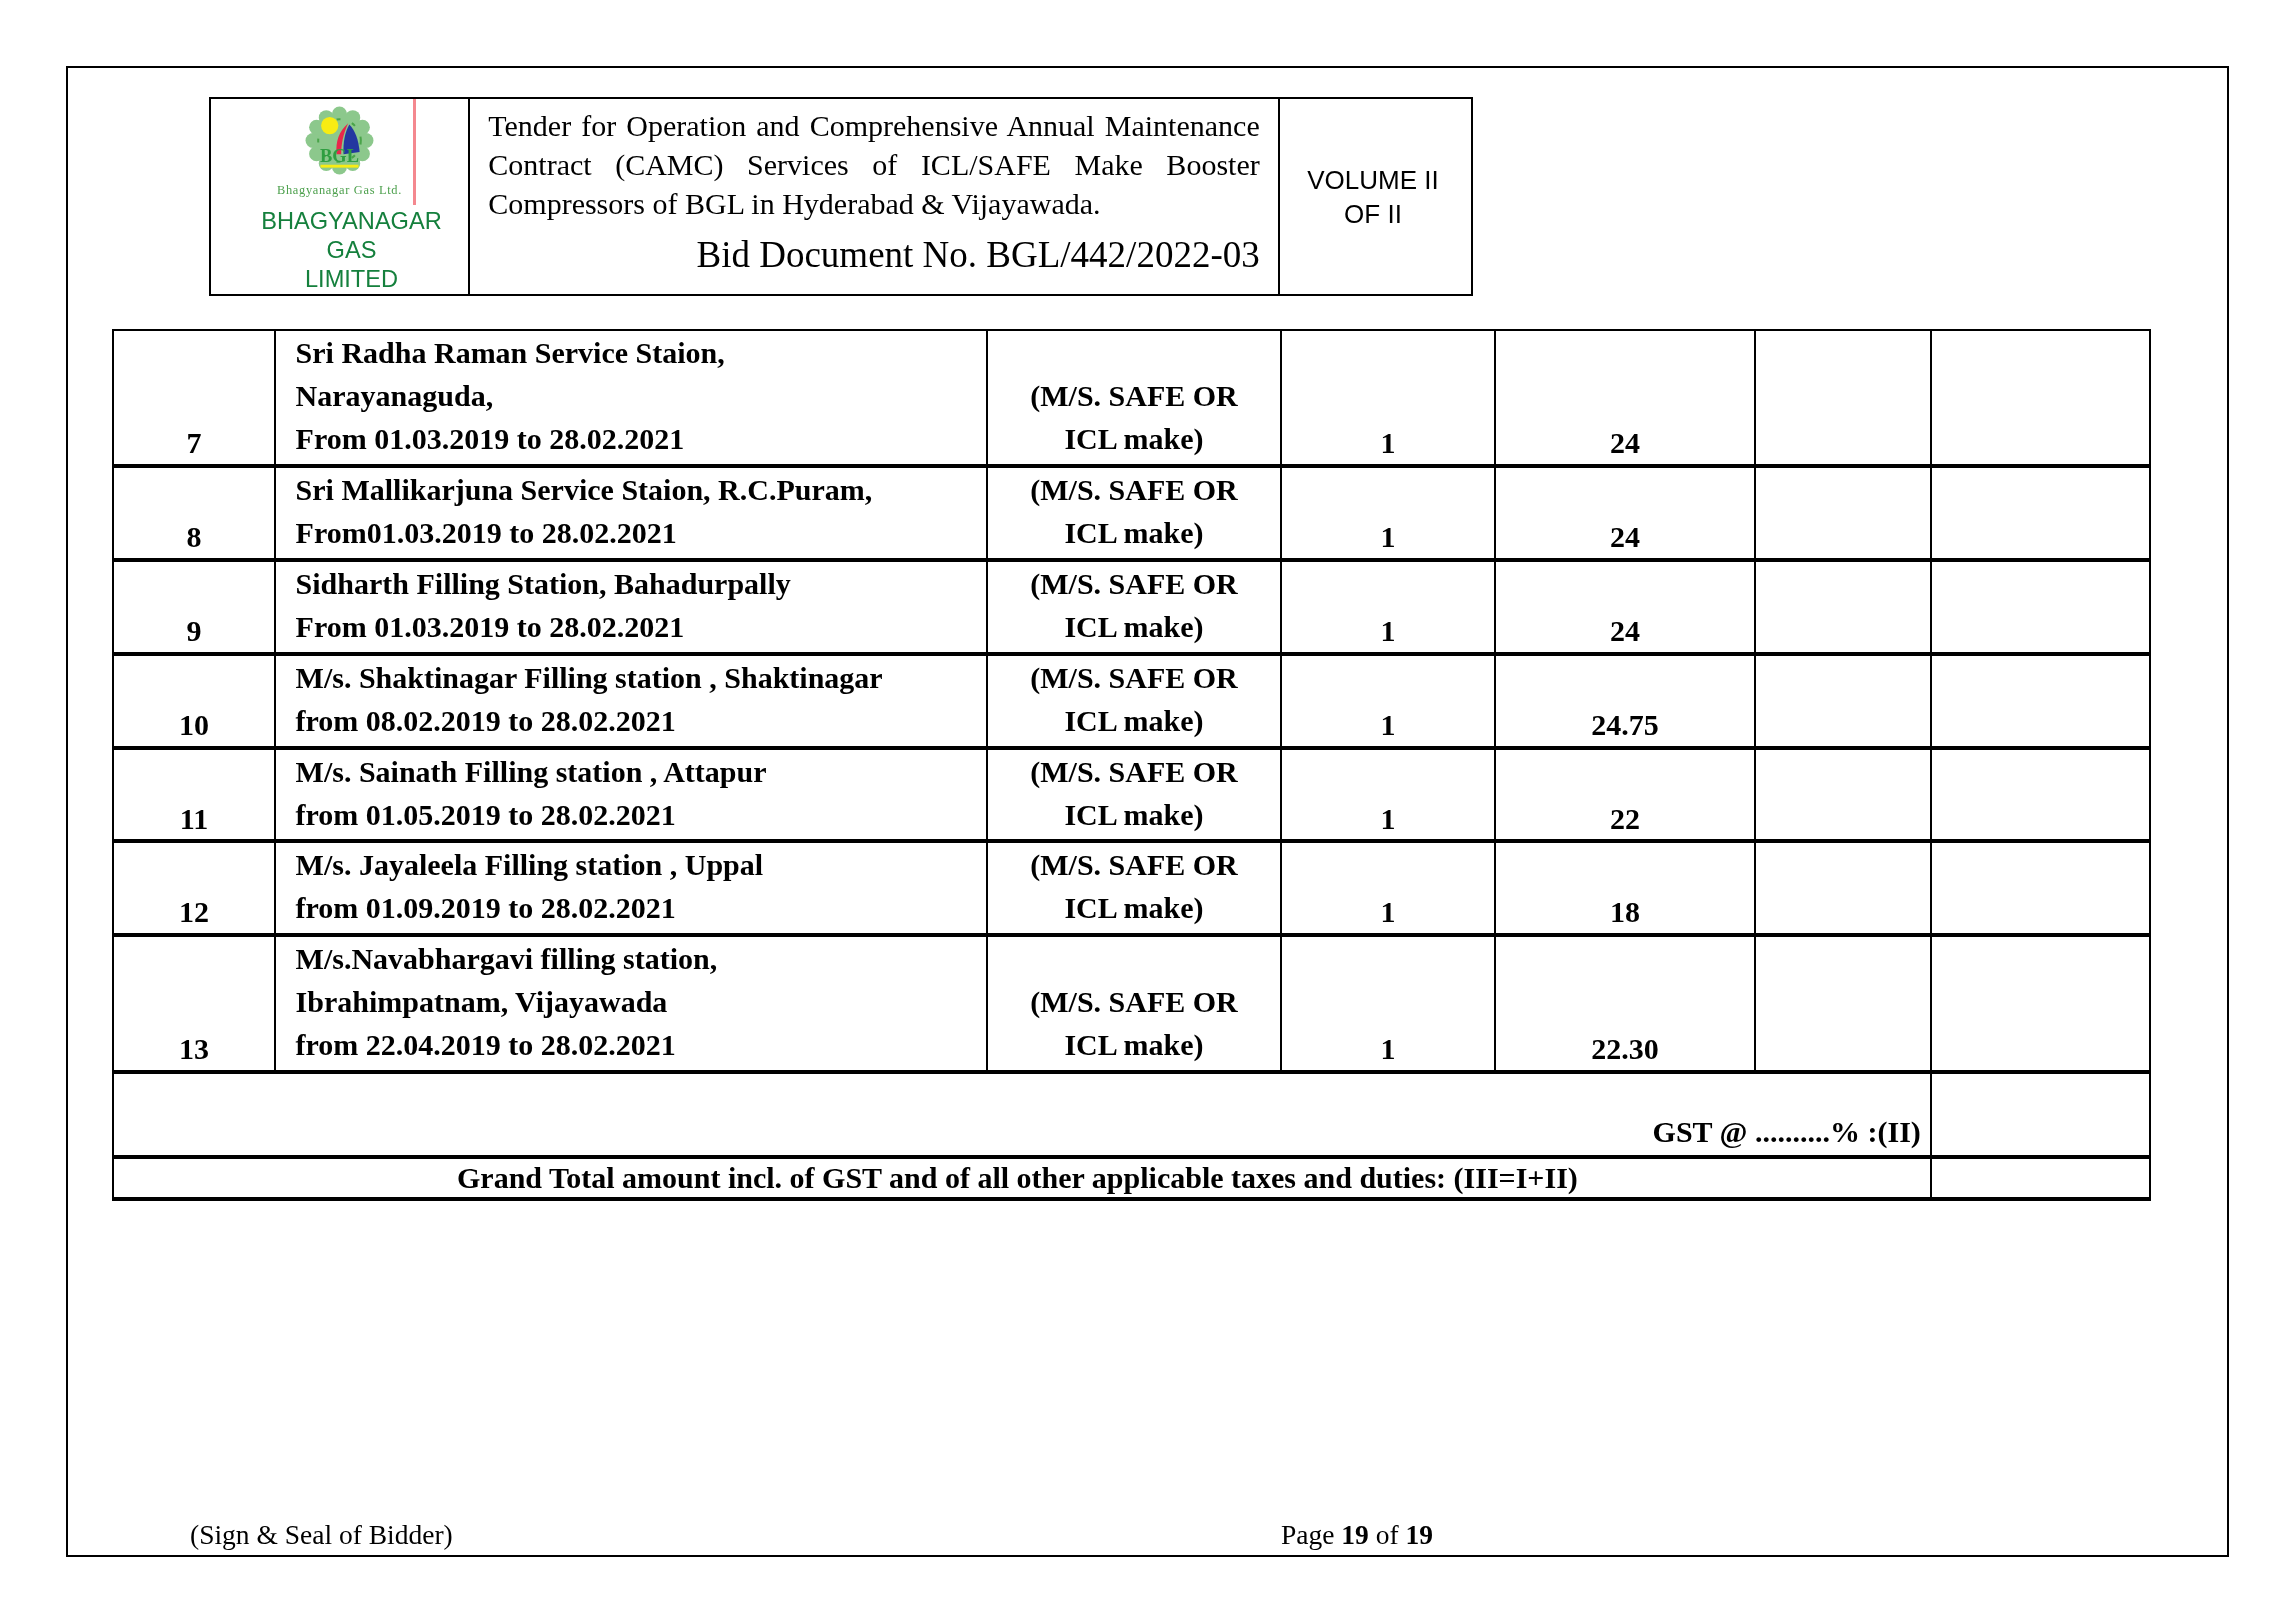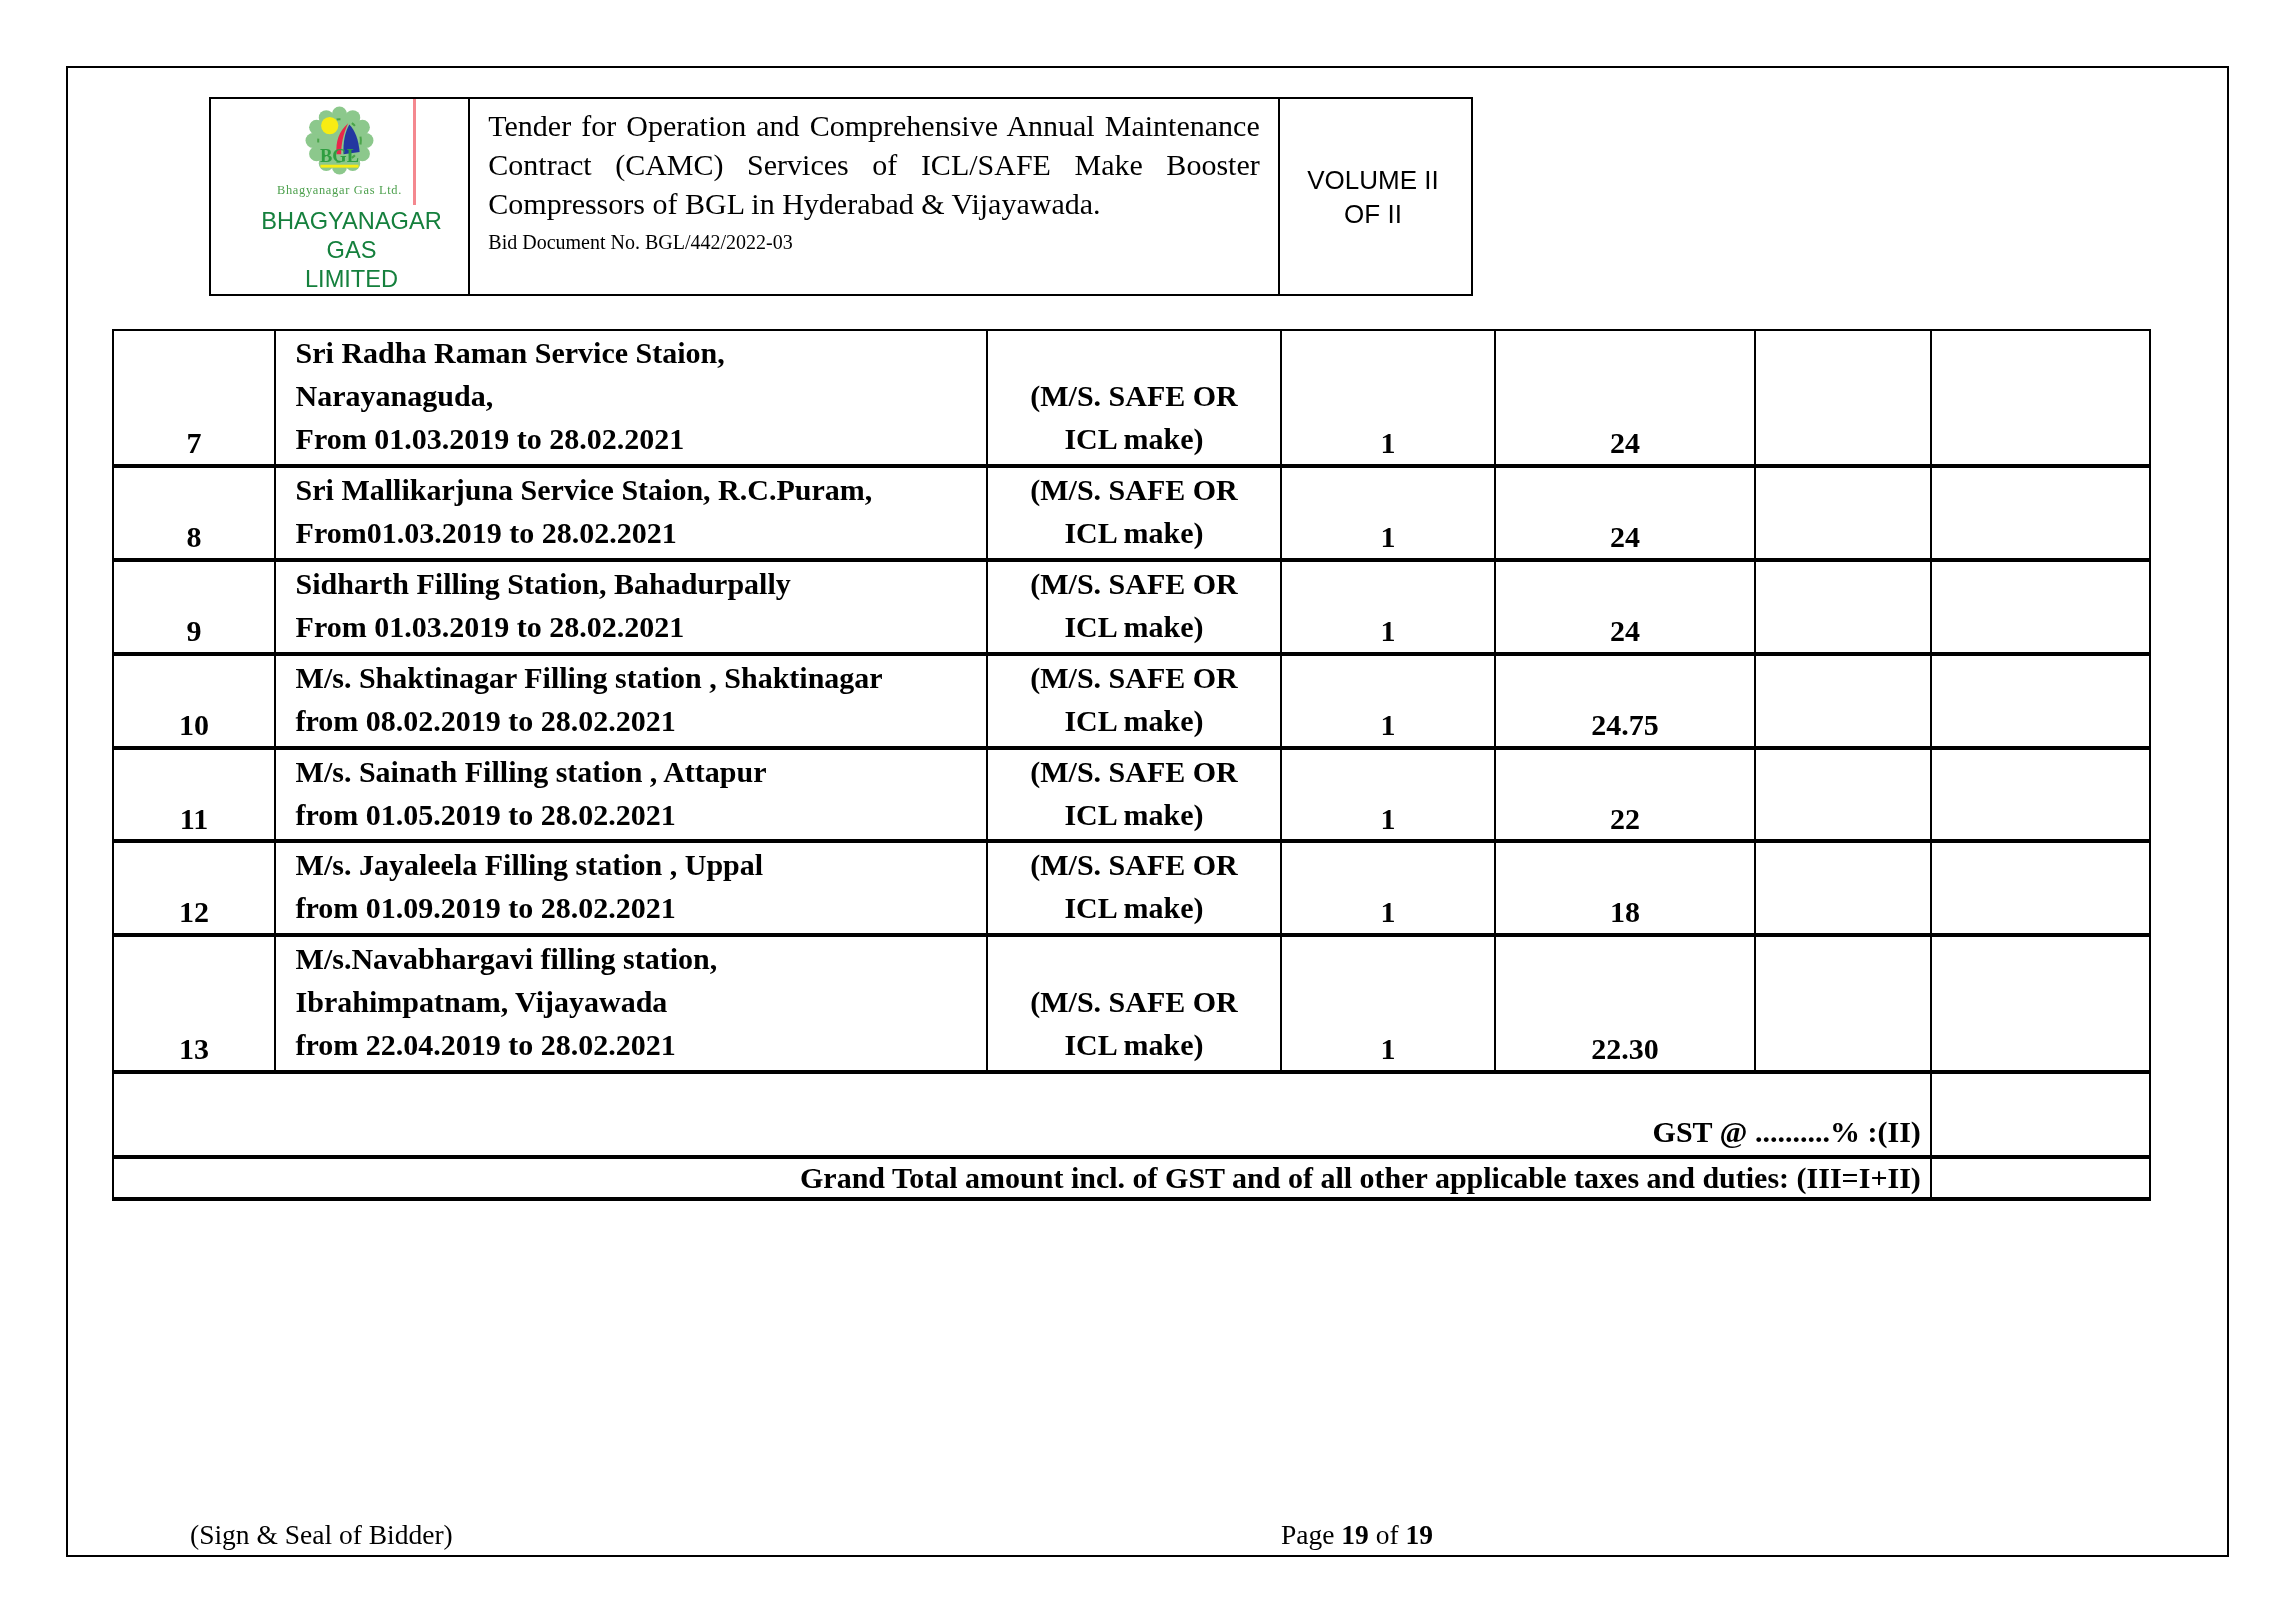--- a/index.html
+++ b/index.html
@@ -38,21 +38,21 @@
     margin-left:24px;
   }
   .title-cell {
     width:810px; border-right:2px solid #000;
     padding:6.5px 18.3px 0 18.3px;
     font-family:Liberation Serif, serif;
   }
   .title-text {
     font-size:30px; line-height:39px; text-align:justify; text-justify:inter-word;
   }
-  .bid-line { font-size:20px; line-height:39px; text-align:left; margin-top:0; }
+  .bid-line { font-size:37px; line-height:39px; text-align:right; margin-top:12px; }
   .volume-cell {
     width:186px; display:flex; align-items:center; justify-content:center;
     font-family:"Liberation Sans", sans-serif; font-size:26px; line-height:34px;
     text-align:center; white-space:pre-line;
   }
   
   table.main {
     position:absolute; left:112px; top:329px; width:2037px;
     border-collapse:collapse; table-layout:fixed;
     font-family:"Liberation Serif", serif; font-weight:bold; font-size:30px;
@@ -67,21 +67,21 @@
     padding:0 6.5px 3.9px 19.6px; white-space:pre-line; line-height:43px;
   }
   td.make {
     text-align:center; padding-bottom:3.9px; white-space:pre-line; line-height:43px;
   }
   td.num { text-align:center; padding-bottom:3.9px; }
   td.total-label {
     text-align:right; padding:0 9.2px 6.5px 0;
   }
   td.grand-label {
-    text-align:right; vertical-align:bottom; padding:0 9.2px 2.6px 0; line-height:34px;margin-left:13px;
+    text-align:center; vertical-align:bottom; padding:0 9.2px 2.6px 0; line-height:34px;margin-left:13px;
   }
   
   .footer-sign {
     position:absolute; left:190px; top:1519px;
     font-size:27.5px; font-family:"Liberation Serif", serif;
   }
   .footer-page {
     position:absolute; left:1281px; top:1519px;
     font-size:27.5px; font-family:"Liberation Serif", serif;
   }

